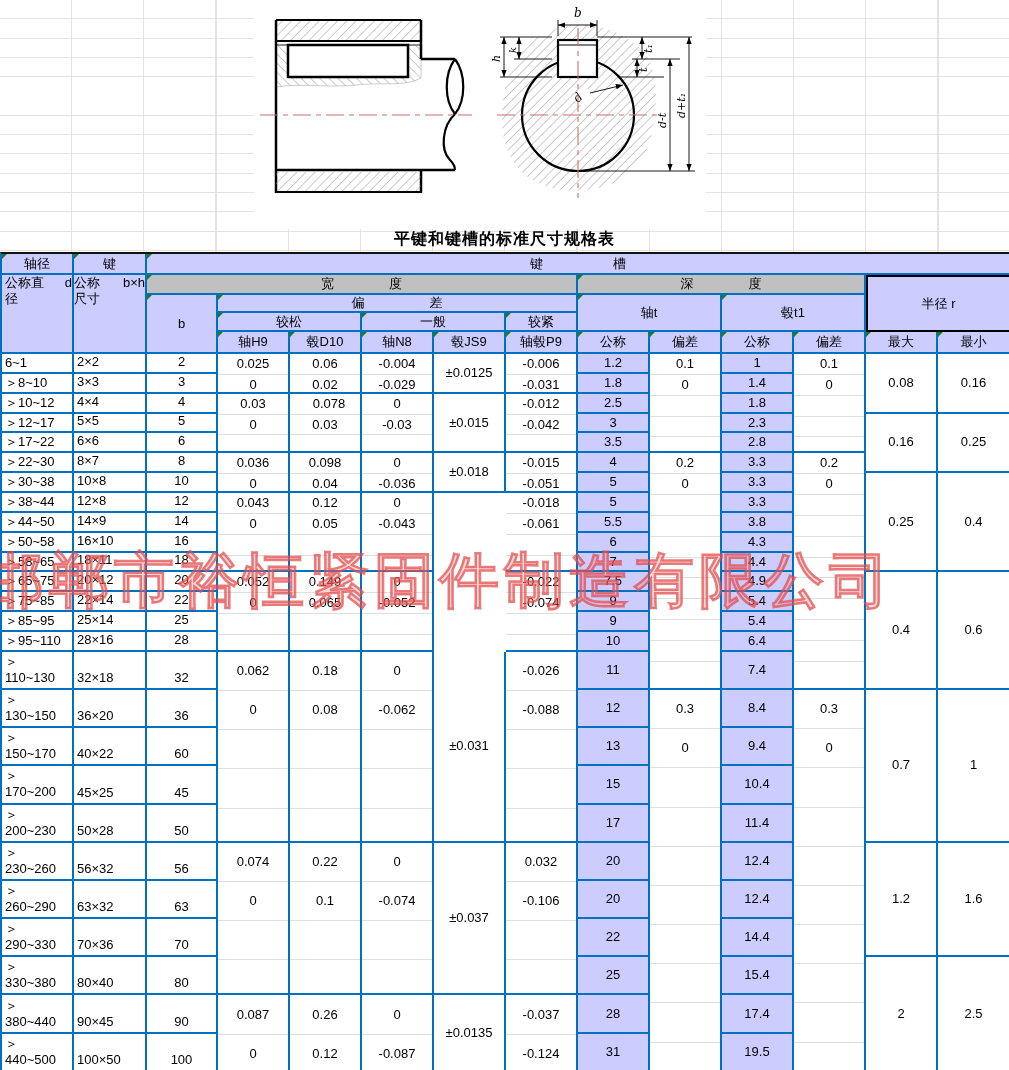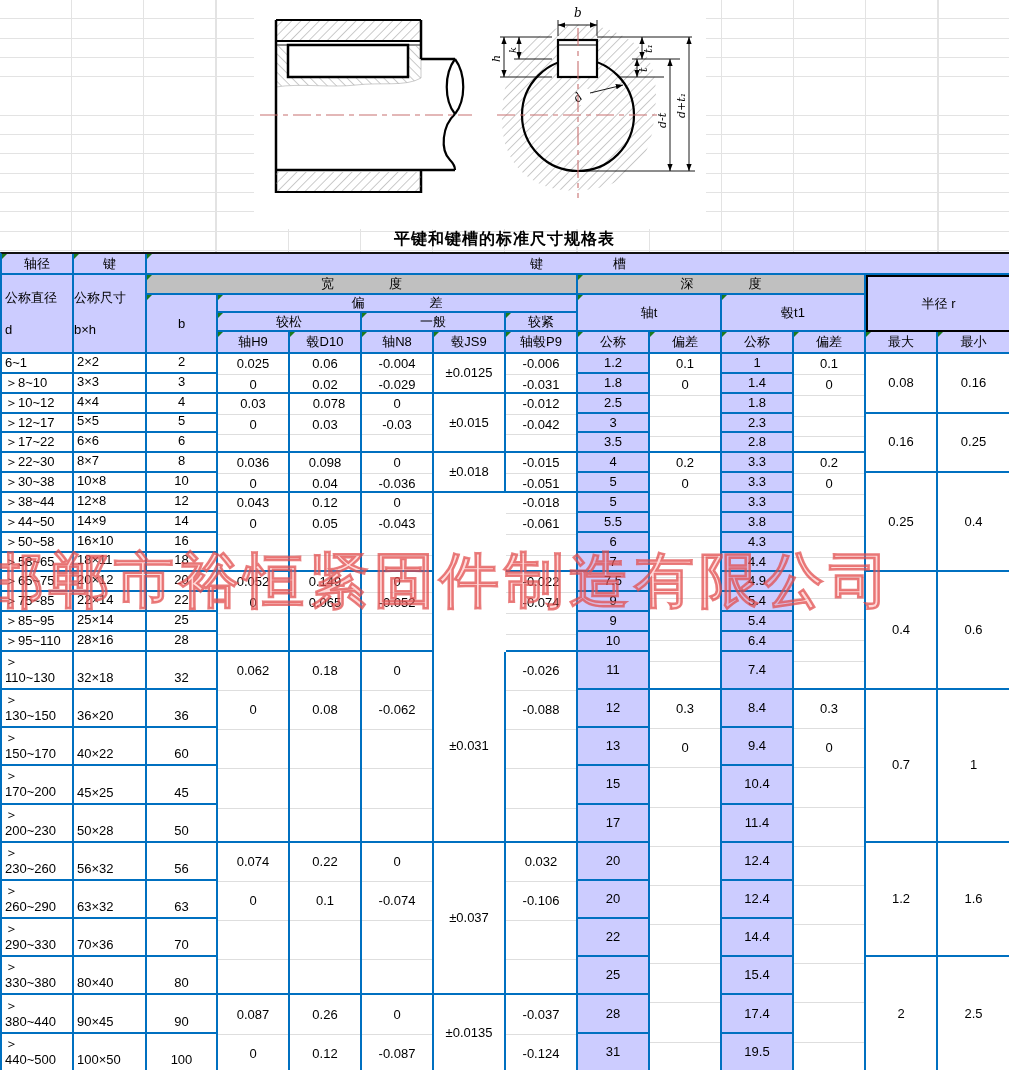--- a/index.html
+++ b/index.html
@@ -29,21 +29,21 @@
   .al{justify-content:flex-start;padding-left:3px;text-align:left;}
   .vb{align-items:flex-end;padding-bottom:2px;}
   .pre{white-space:pre-line;}
   .black{border:2px solid #000;}
   .tri::before{content:"";position:absolute;top:0;left:0;width:0;height:0;
     border-top:5px solid #1d7a1d;border-right:5px solid transparent;}
   .pairwrap{display:flex;gap:0;align-items:center;}
   .stack{display:flex;flex-direction:column;width:100%;height:100%;}
   .ln{display:flex;align-items:center;justify-content:center;flex:0 0 auto;}
   .ln + .ln{border-top:1px solid #dedede;}
-  .hl{display:flex;flex-direction:column;justify-content:center;width:100%;height:100%;gap:16px;}
+  .hl{display:flex;flex-direction:row;justify-content:center;width:100%;height:100%;gap:16px;}
   .hl span{display:block;}
   
   .watermark{position:absolute;left:-16px;top:541px;width:1100px;z-index:5;
     font-size:60px;letter-spacing:5px;white-space:nowrap;pointer-events:none;
     color:rgba(255,130,130,0.30);-webkit-text-stroke:2.5px rgba(225,75,75,0.72);}
   svg text{font-family:"DejaVu Serif","Liberation Serif",serif;font-style:italic;}
 </style>
 </head>
 <body>
 

